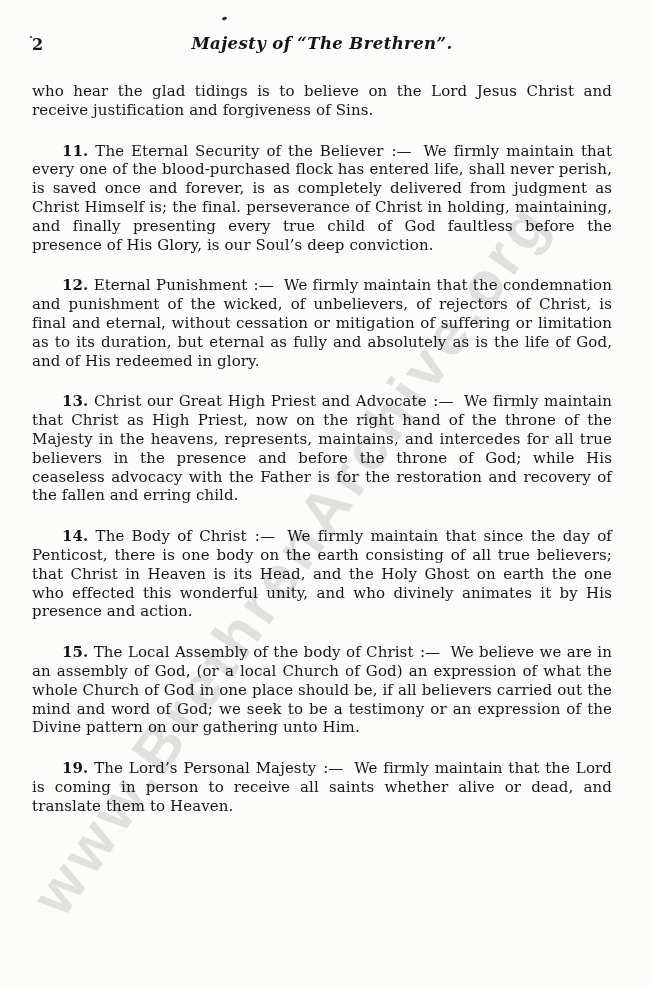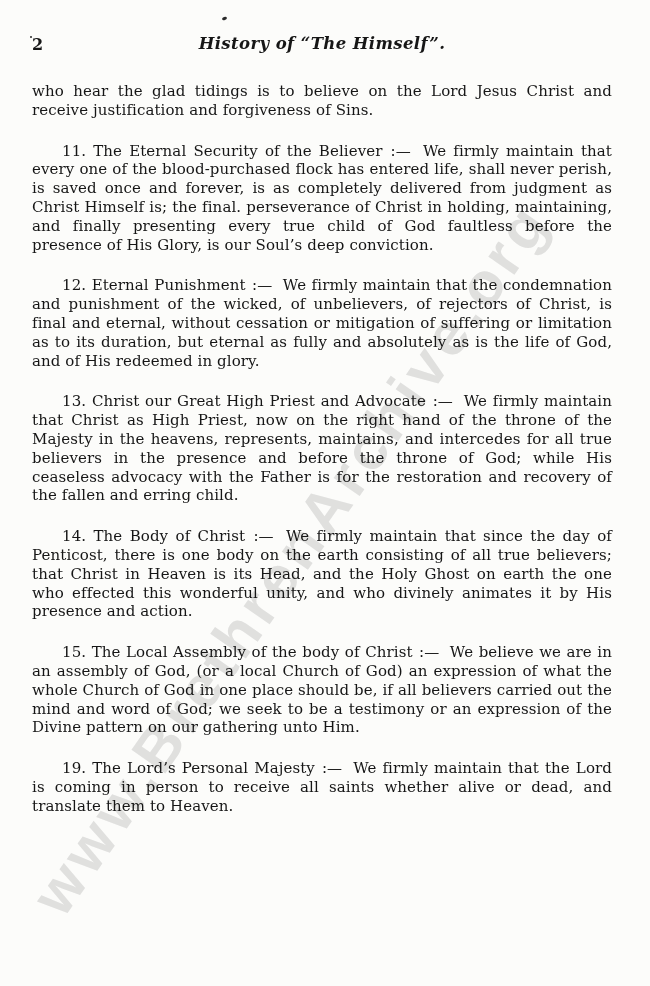--- a/index.html
+++ b/index.html
@@ -63,21 +63,21 @@
     font-size: 15px;
     line-height: 18.8px;
     text-align: justify;
     text-indent: 30px;
     letter-spacing: 0.1px;
   }
   p.intro {
     text-indent: 0;
   }
   .article .num {
-    font-weight: normal;
+    font-weight: bold;
   }
   .article .title {
   }
   .article .sep {
     padding: 0 5px 0 1px;
   }
   
   .speck {
     position: absolute;
     background: #2a2a2a;
@@ -105,21 +105,21 @@
 
   <div class="watermark">www.BrethrenArchive.org</div>
 
   <span class="speck speck-top"></span>
   <span class="speck speck-margin"></span>
 
   <div class="content">
 
     <div class="header">
       <span class="page-num">2</span>
-      <span class="running-title">History of “The Himself”.</span>
+      <span class="running-title">Majesty of “The Brethren”.</span>
     </div>
 
     <p class="para intro">who hear the glad tidings is to believe on the Lord Jesus Christ and receive justification and forgiveness of Sins.</p>
 
     <p class="para article"><span class="num">11.</span> <span class="title">The Eternal Security of the Believer</span> <span class="sep">:—</span> <span class="body">We firmly maintain that every one of the blood-purchased flock has entered life, shall never perish, is saved once and forever, is as completely delivered from judgment as Christ Himself is; the final. perseverance of Christ in holding, maintaining, and finally presenting every true child of God faultless before the presence of His Glory, is our Soul’s deep conviction.</span></p>
 
     <p class="para article"><span class="num">12.</span> <span class="title">Eternal Punishment</span> <span class="sep">:—</span> <span class="body">We firmly maintain that the condemnation and punishment of the wicked, of unbelievers, of rejectors of Christ, is final and eternal, without cessation or mitigation of suffering or limitation as to its duration, but eternal as fully and absolutely as is the life of God, and of His redeemed in glory.</span></p>
 
     <p class="para article"><span class="num">13.</span> <span class="title">Christ our Great High Priest and Advocate</span> <span class="sep">:—</span> <span class="body">We firmly maintain that Christ as High Priest, now on the right hand of the throne of the Majesty in the heavens, represents, maintains, and intercedes for all true believers in the presence and before the throne of God; while His ceaseless advocacy with the Father is for the restoration and recovery of the fallen and erring child.</span></p>
 

